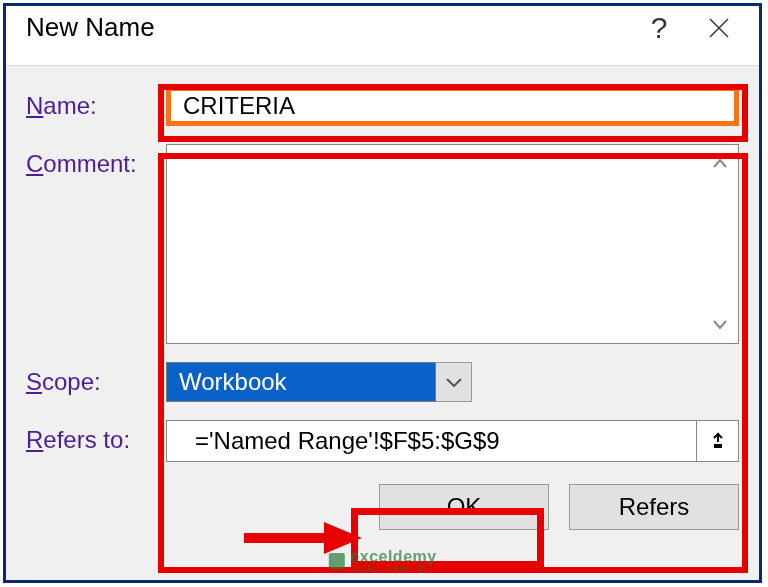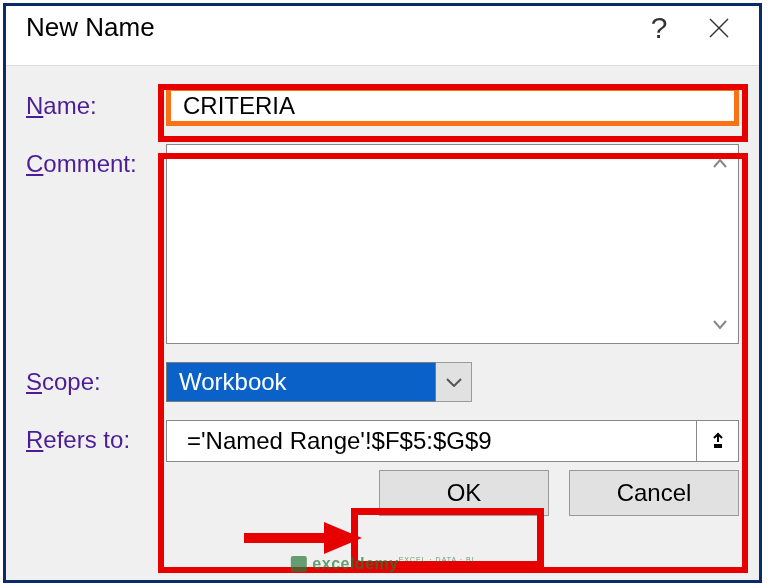--- a/index.html
+++ b/index.html
@@ -122,21 +122,21 @@
   .refers-wrap {
     flex: 1;
     display: flex;
     align-items: stretch;
     height: 42px;
   }
   .refers-input {
     flex: 1;
     border: 1px solid #888;
     background: #fff;
-    padding: 0 20px;
+    padding: 0 28px;
     font-size: 24px;
     color: #000;
     outline: none;
     display: flex;
     align-items: center;
   }
   .collapse-btn {
     width: 42px;
     height: 42px;
     border: 1px solid #888;
@@ -189,21 +189,21 @@
     gap: 6px;
     opacity: 0.7;
     pointer-events: none;
   }
   .wm-icon {
     width: 16px; height: 16px;
     background: #2a7a3a;
     border-radius: 2px;
     position: relative;
   }
-  .wm-text { display: flex; line-height: 1; }
+  .wm-text { display: flex; flex-direction: column; line-height: 1; }
   .wm-main { font-size: 16px; color: #2a7a3a; font-weight: 600; letter-spacing: 0.5px; }
   .wm-sub  { font-size: 7px; color: #2a7a3a; letter-spacing: 1px; }
 </style>
 </head>
 <body>
 
 <div class="dialog">
 
   <div class="titlebar">
     <div class="title">New Name</div>
@@ -244,38 +244,38 @@
       <div class="scope-wrap">
         <div class="scope-select">Workbook</div>
         <div class="scope-btn">
           <svg viewBox="0 0 16 10">
             <path d="M1 2 L8 9 L15 2" fill="none" stroke="#555" stroke-width="2"></path>
           </svg>
         </div>
       </div>
     </div>
 
-    <div class="row" style="margin-bottom:0">
+    <div class="row" style="margin-bottom:14px">
       <div class="row-label underline-first">Refers to:</div>
       <div class="refers-wrap">
         <div class="refers-input">='Named Range'!$F$5:$G$9</div>
         <div class="collapse-btn">
           <svg viewBox="0 0 20 20">
             <rect x="6" y="13" width="8" height="4" fill="#000"></rect>
             <path d="M10 2 L10 11 M6 7 L10 3 L14 7" fill="none" stroke="#000" stroke-width="2"></path>
           </svg>
         </div>
       </div>
     </div>
 
   </div>
 
   <div class="button-row">
     <div class="btn">OK</div>
-    <div class="btn">Cancel</div>
+    <div class="btn">Refers</div>
   </div>
 
   <div class="hl hl-name"></div>
   <div class="hl hl-big"></div>
   <div class="hl hl-ok"></div>
 
   <svg class="arrow" viewBox="0 0 120 40">
     <line x1="0" y1="20" x2="85" y2="20" stroke="#e60000" stroke-width="10"></line>
     <polygon points="80,4 118,20 80,36" fill="#e60000"></polygon>
   </svg>

